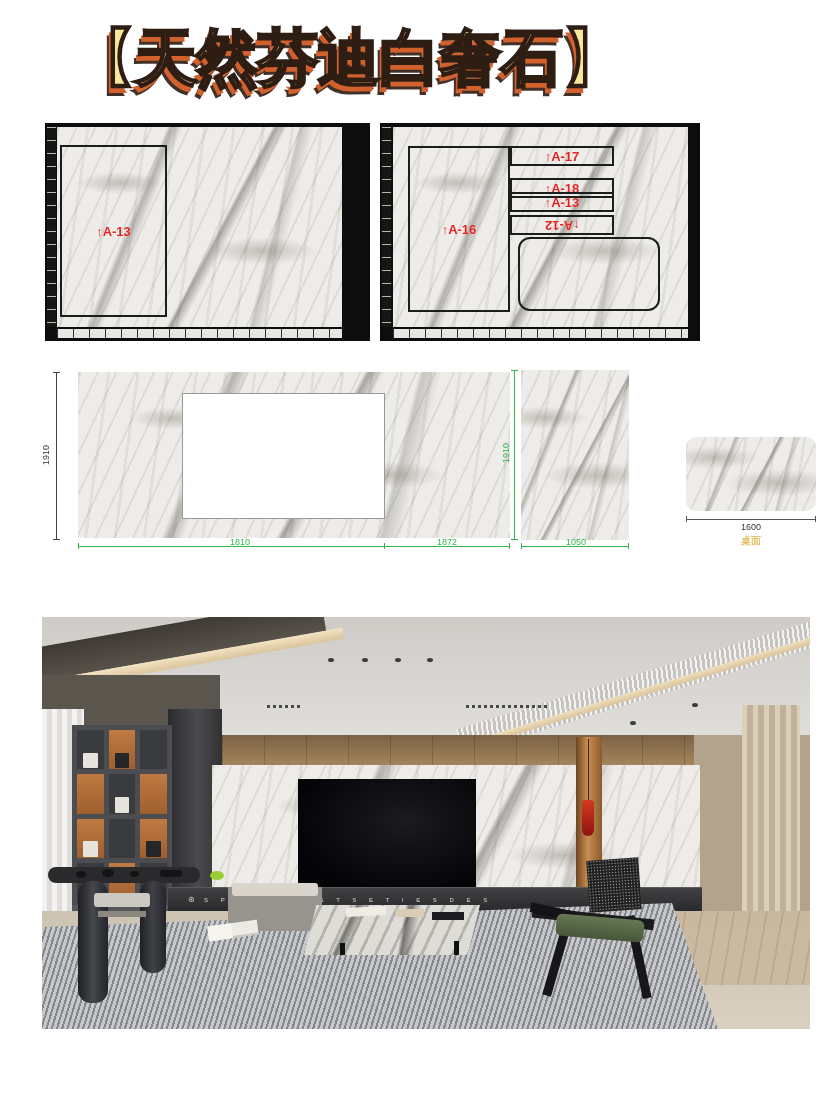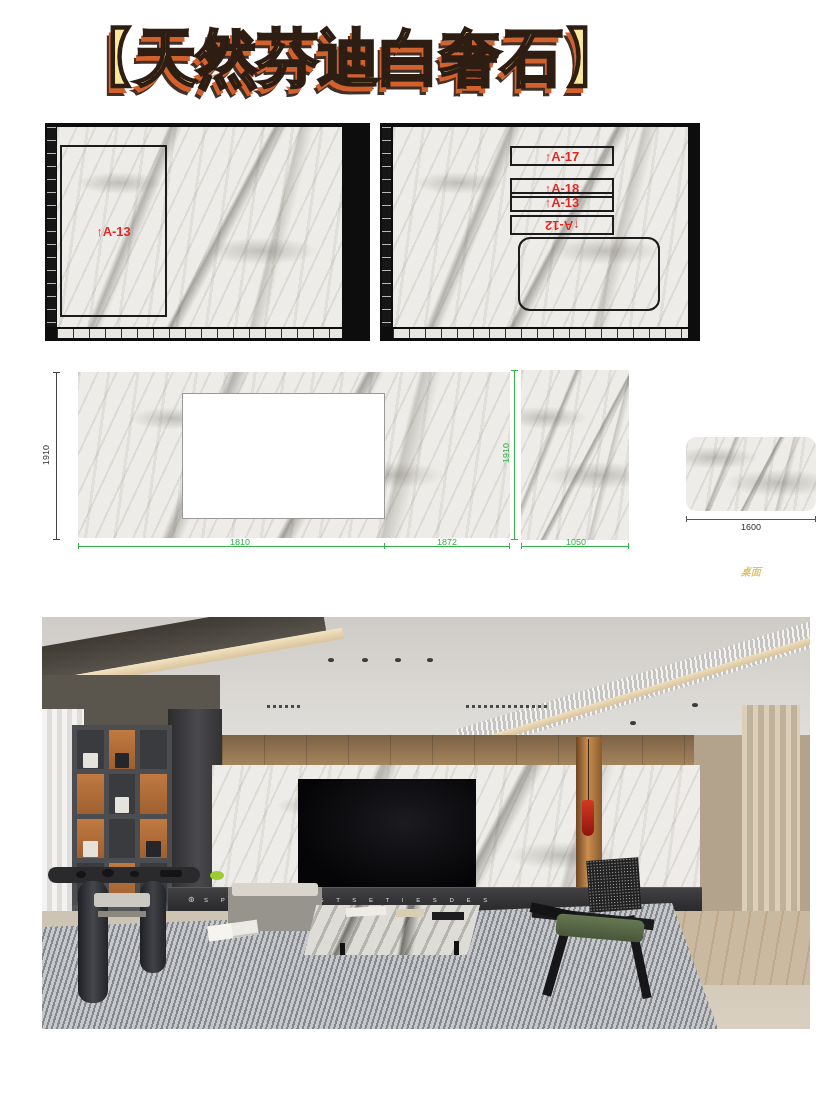--- a/index.html
+++ b/index.html
@@ -163,20 +163,23 @@
       <div class="cut" style="left:3px;top:18px;width:103px;height:168px;">
         <span class="cut-label">↑A-13</span>
       </div>
     </div>
     <div class="ruler-h" style="left:12px;right:28px;"></div>
   </div>
 
   <div class="abs slab" style="left:380px;top:123px;width:320px;height:218px;">
     <div class="ruler-v"></div>
     <div class="slab-inner marble" style="left:13px;right:12px;">
+      <div class="cut" style="left:15px;top:19px;width:98px;height:162px;">
+        <span class="cut-label">↑A-16</span>
+      </div>
       <div class="strip" style="left:117px;top:19px;width:100px;">
         <span class="cut-label">↑A-17</span>
       </div>
       <div class="strip" style="left:117px;top:51px;width:100px;">
         <span class="cut-label">↑A-18</span>
       </div>
       <div class="strip" style="left:117px;top:65px;width:100px;">
         <span class="cut-label">↑A-13</span>
       </div>
       <div class="strip" style="left:117px;top:88px;width:100px;">
@@ -212,21 +215,21 @@
   <div class="abs dimline-h" style="left:521px;top:546px;width:108px;"></div>
   <div class="abs dimtick-v" style="left:521px;top:543px;background:#35b34a;"></div>
   <div class="abs dimtick-v" style="left:628px;top:543px;background:#35b34a;"></div>
   <div class="abs dimtext" style="left:576px;top:537px;">1050</div>
 
   <div class="abs marble" style="left:686px;top:437px;width:130px;height:74px;border-radius:10px;"></div>
   <div class="abs dimline-h dark" style="left:686px;top:519px;width:130px;"></div>
   <div class="abs dimtick-v" style="left:686px;top:516px;background:#555;"></div>
   <div class="abs dimtick-v" style="left:815px;top:516px;background:#555;"></div>
   <div class="abs dimtext dark" style="left:751px;top:522px;">1600</div>
-  <div class="caption-yellow" style="left:751px;top:565px;font-style:italic;">桌面</div>
+  <div class="caption-yellow" style="left:751px;top:534px;">桌面</div>
 
 
   <div class="abs" id="photo">
     <div class="abs ceiling"></div>
     <div class="abs beam-left"></div>
     <div class="abs cove-left"></div>
     <div class="abs tray-vent"></div>
     <div class="abs tray-cove"></div>
     <div class="abs spot" style="left:286px;top:41px;"></div>
     <div class="abs spot" style="left:320px;top:41px;"></div>

